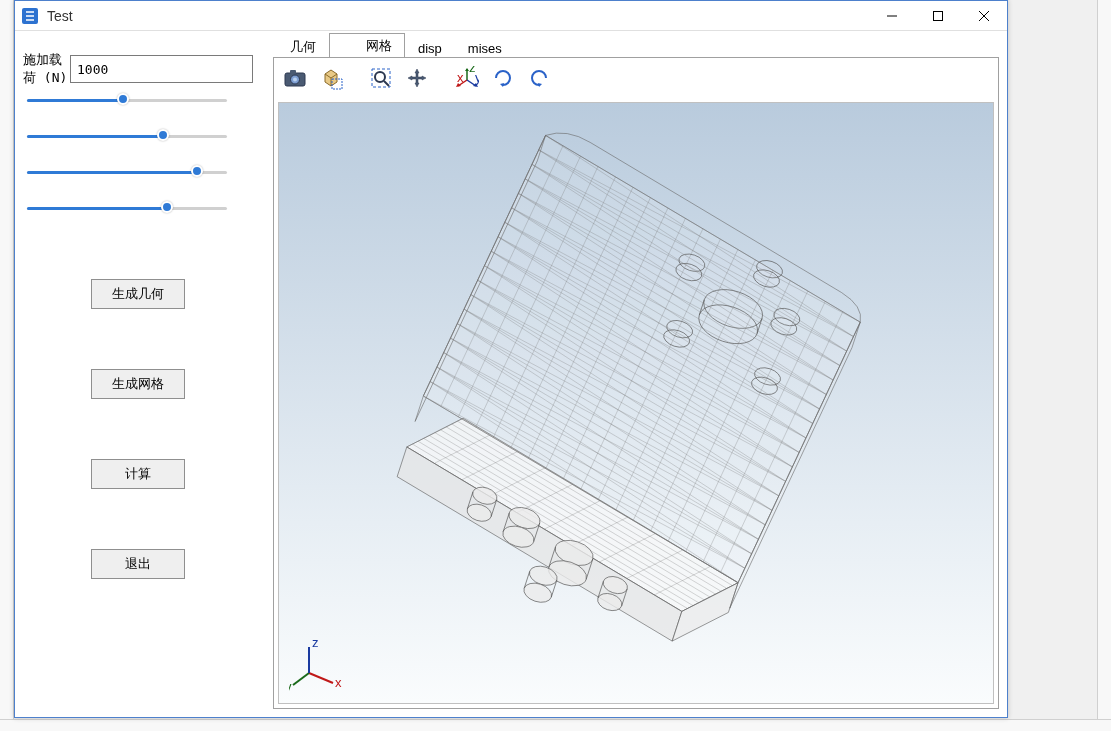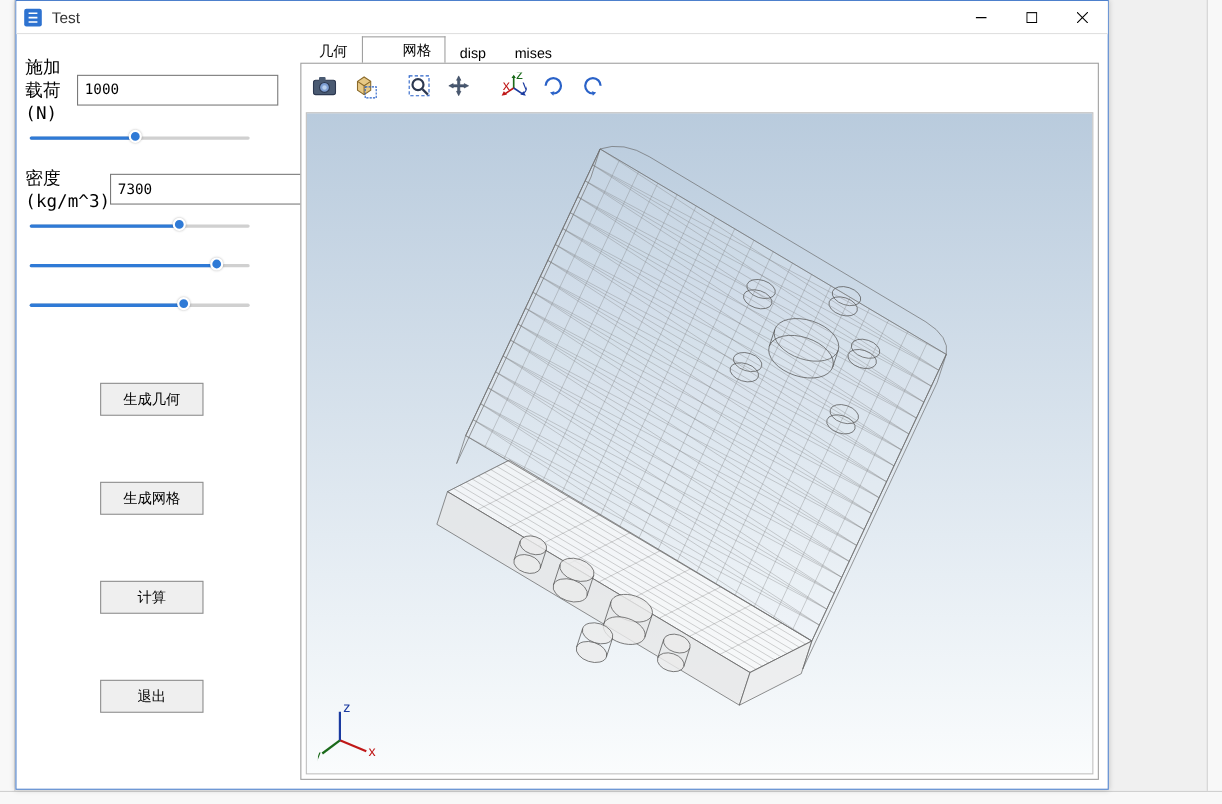--- a/index.html
+++ b/index.html
@@ -5,21 +5,21 @@
 * { box-sizing: border-box; margin: 0; padding: 0; font-family: "Microsoft YaHei", "SimSun", Arial, sans-serif; font-size: 13px; }
 body { background: #f0f0f0; width: 1111px; height: 731px; overflow: hidden; }
 .window { position: absolute; left: 14px; top: 0; width: 994px; height: 718px; background: #ffffff; border: 1px solid #4d80cc; box-shadow: 0 0 5px rgba(0,0,0,0.2); }
 .titlebar { height: 30px; display: flex; align-items: center; background: #fff; border-bottom: 1px solid #e0e0e0; padding-left: 6px; }
 .titlebar .app-icon { width: 18px; height: 18px; margin-right: 8px; display: flex; align-items: center; justify-content: center; }
 .titlebar .title { color: #333; font-size: 14px; flex: 1; }
 .titlebar .winbtn { width: 46px; height: 30px; display: flex; align-items: center; justify-content: center; color: #555; }
 .client { position: absolute; left: 0; top: 30px; right: 0; bottom: 0; }
 .sidebar { position: absolute; left: 8px; top: 20px; width: 230px; }
 .param-row { display: flex; align-items: center; margin-bottom: 4px; }
-.param-label { width: 90px; text-align: left; color: #000; font-family: "SimSun", monospace; font-size: 16px; }
+.param-label { width: 90px; text-align: left; color: #000; font-family: "SimSun", monospace; font-size: 13px; }
 .param-input { flex: 1; height: 24px; border: 1px solid #7a7a7a; background: #fff; padding: 13px 6px; font-family: "SimSun", monospace; font-size: 13px; color: #000; }
 .slider-wrap { position: relative; width: 200px; height: 18px; margin: 4px 0 18px 4px; }
 .slider-track { position: absolute; left: 0; right: 0; top: 8px; height: 3px; background: #d0d0d0; border-radius: 2px; }
 .slider-fill { position: absolute; left: 0; top: 8px; height: 3px; background: #2f7ad6; border-radius: 2px; }
 .slider-thumb { position: absolute; top: 2px; width: 12px; height: 12px; border-radius: 50%; background: #2f7ad6; border: 2px solid #fff; box-shadow: 0 0 2px rgba(0,0,0,0.3); transform: translateX(-50%); }
 .btn-col { margin-top: 14px; display: flex; flex-direction: column; align-items: center; gap: 16px; }
 .btn { width: 94px; height: 30px; background: #efefef; border: 1px solid #8f8f8f; color: #000; font-size: 13px; display: flex; align-items: center; justify-content: center; font-family: "SimSun", sans-serif; margin-top: 44px; }
 .mainarea { position: absolute; left: 258px; top: 0; right: 8px; bottom: 8px; }
 .tabs { display: flex; align-items: flex-end; height: 26px; padding-left: 4px; gap: 0; font-family: "SimSun", monospace; }
 .tab { padding: 3px 12px 2px; font-size: 13px; color: #000; border: 1px solid transparent; border-bottom: none; position: relative; top: 1px; background: transparent; }
@@ -74,24 +74,20 @@
       <div class="param-row">
         <span class="param-label">施加载荷 (N)</span>
         <input class="param-input" value="1000" style="">
       </div>
       <div class="slider-wrap">
         <div class="slider-track"></div>
         <div class="slider-fill" style="width: 48%;"></div>
         <div class="slider-thumb" style="left: 48%;"></div>
       </div>
 
-      <div class="param-row">
-        <span class="param-label">密度 (kg/m^3)</span>
-        <input class="param-input" value="7300" style="">
-      </div>
       <div class="slider-wrap">
         <div class="slider-track"></div>
         <div class="slider-fill" style="width: 68%;"></div>
         <div class="slider-thumb" style="left: 68%;"></div>
       </div>
 
       <div class="slider-wrap">
         <div class="slider-track"></div>
         <div class="slider-fill" style="width: 85%;"></div>
         <div class="slider-thumb" style="left: 85%;"></div>

